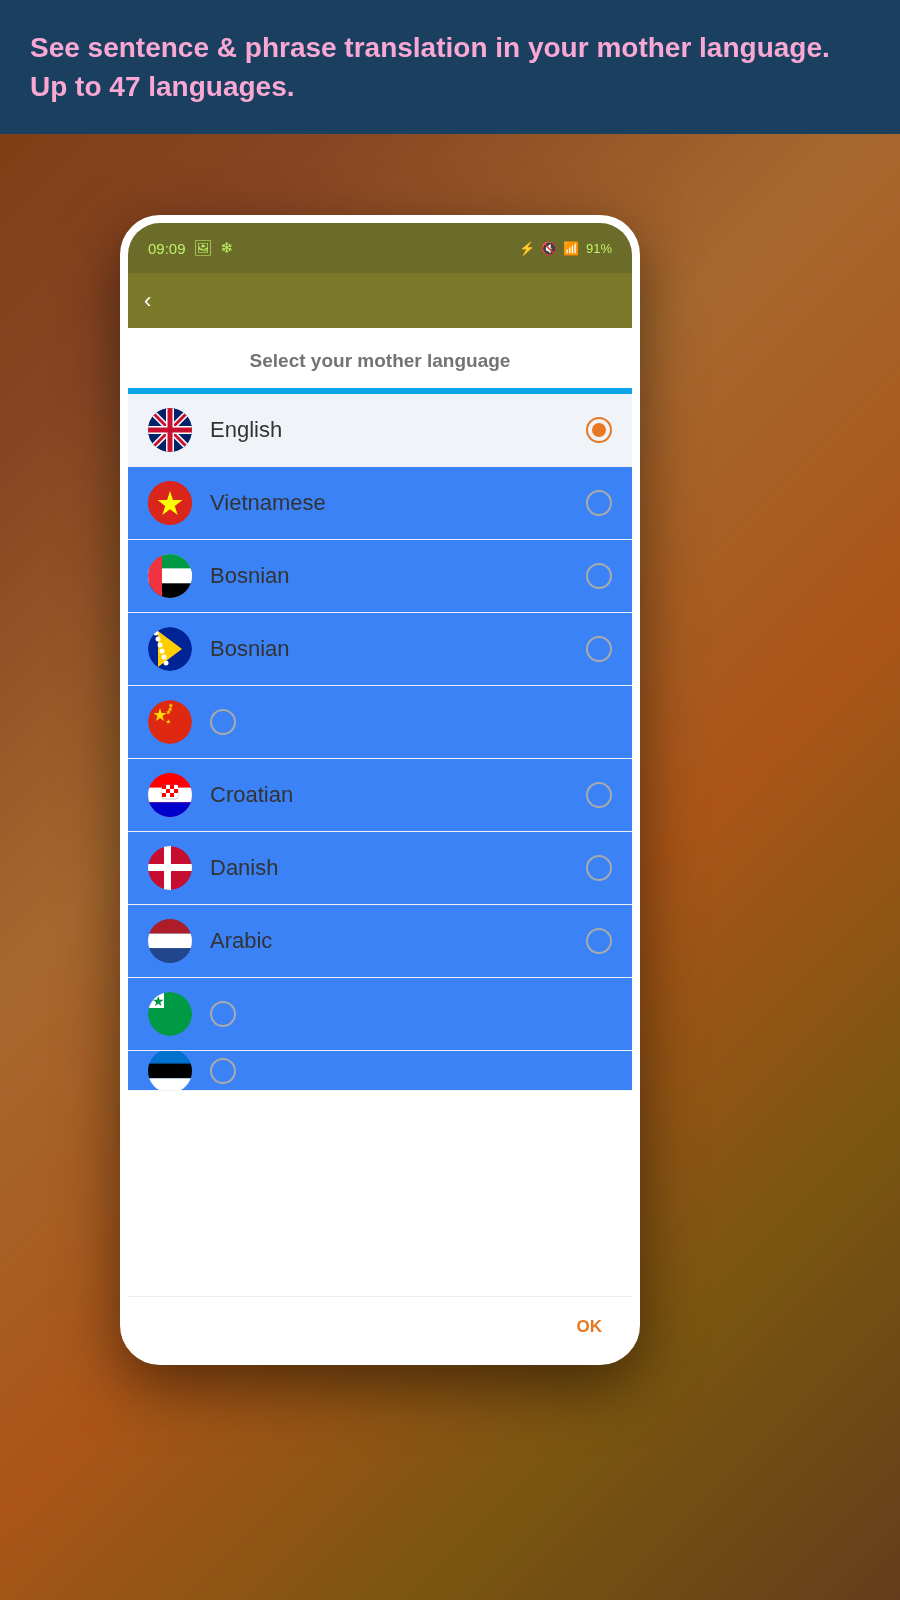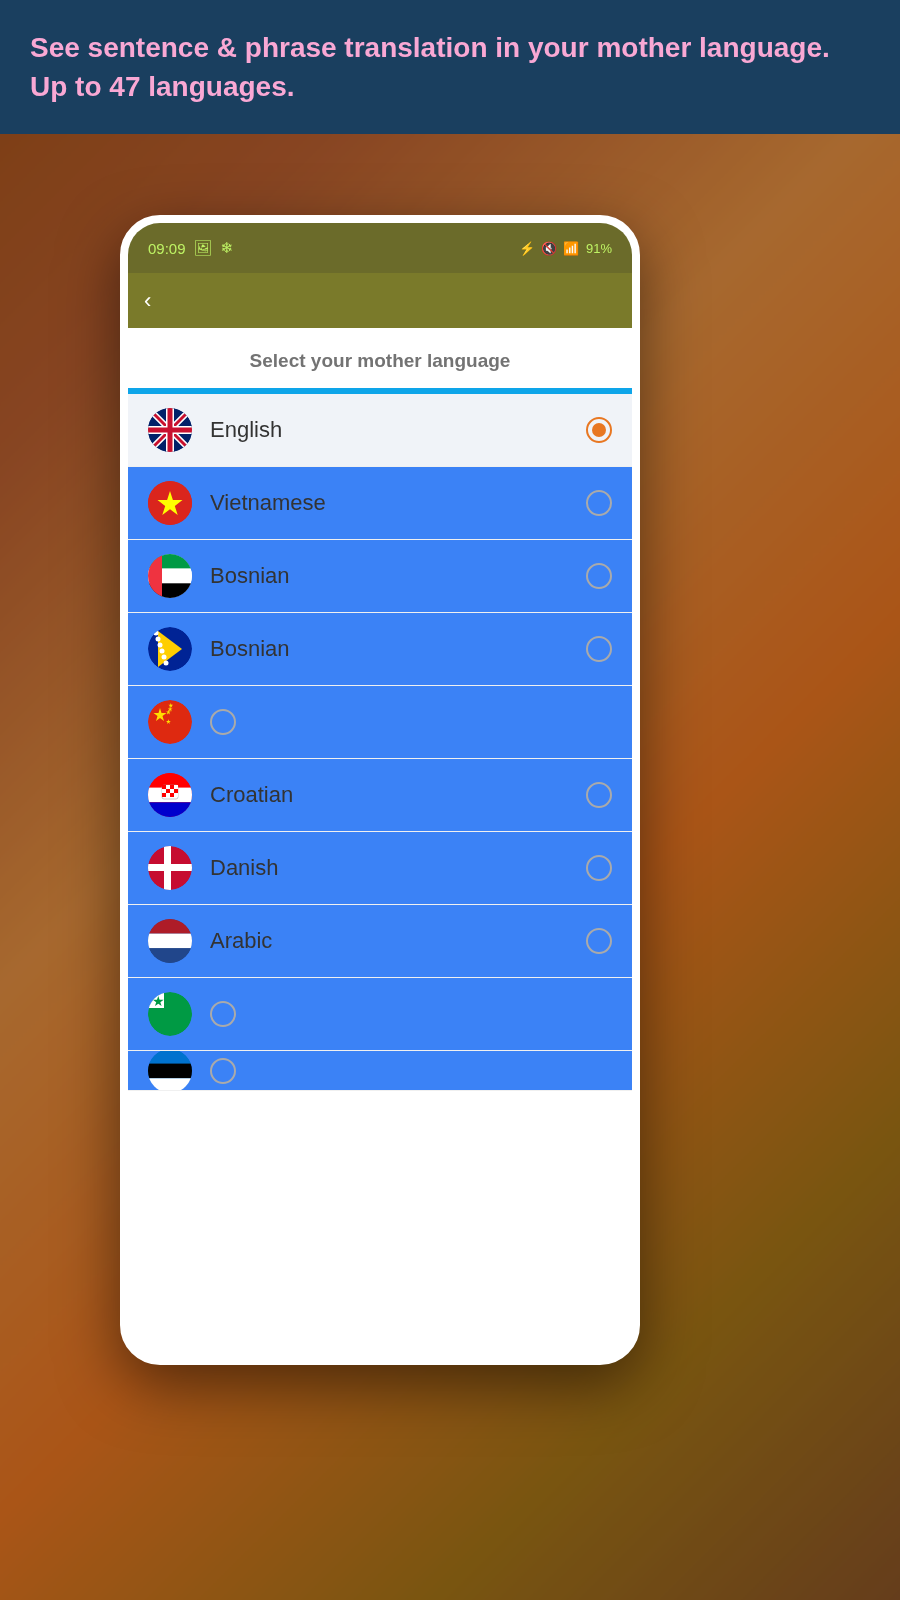--- a/index.html
+++ b/index.html
@@ -392,15 +392,18 @@
             <circle cx="22" cy="22" r="22" fill="#0072CE"></circle>
             <rect x="0" y="0" width="44" height="14.6" fill="#0072CE"></rect>
             <rect x="0" y="14.6" width="44" height="14.6" fill="#000000"></rect>
             <rect x="0" y="29.3" width="44" height="14.7" fill="white"></rect>
           </svg>
         </div>
         <div class="radio-btn"></div>
       </div>
     </div>
 
+    <div class="dialog-footer">
+      <button class="ok-button">OK</button>
+    </div>
   </div>
 
 </div>
 
 </body></html>

